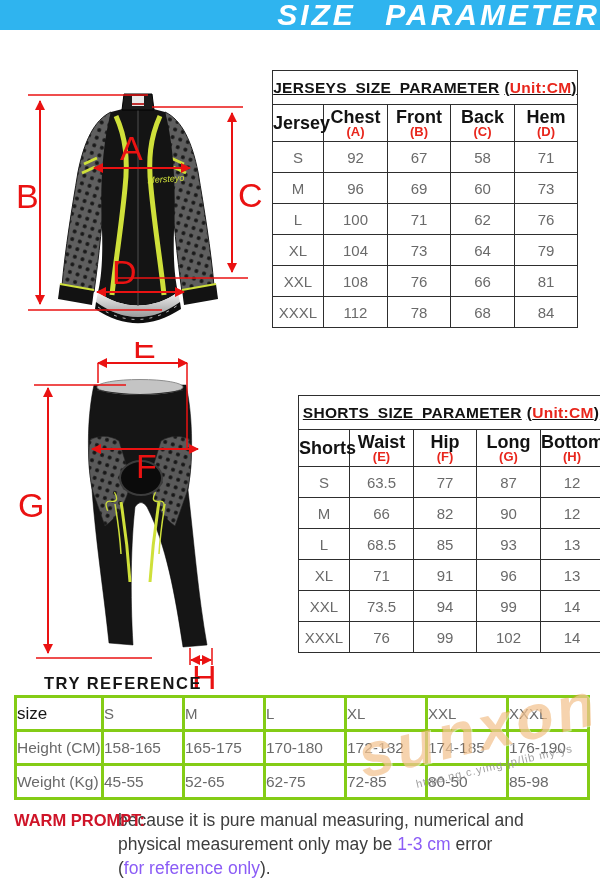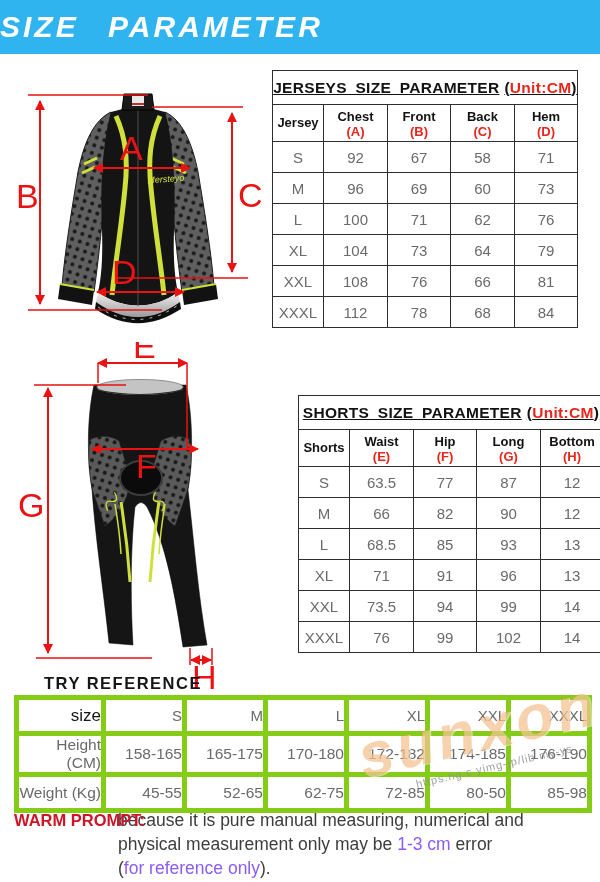--- a/index.html
+++ b/index.html
@@ -3,49 +3,49 @@
 <meta charset="utf-8">
 <style>
   html,body { margin:0; padding:0; background:#fff; }
   .page {
     position:relative; width:600px; height:882px; background:#ffffff;
     font-family:"Liberation Sans", sans-serif; overflow:hidden;
   }
 
   
   .banner {
-    position:absolute; left:0; top:0; width:600px; height:54px;
-    background:#2fb4ef; display:flex; align-items:center; justify-content:flex-start;
+    position:absolute; left:0; top:0; width:600px; height:30px;
+    background:#2fb4ef; display:flex; align-items:center; justify-content:flex-end;
   }
   .banner-text {
     color:#ffffff; font-size:30px; font-weight:bold; font-style:italic;
     letter-spacing:3px; word-spacing:18px;
   }
 
   
   table { border-collapse:collapse; background:#fff; }
   .param-table { position:absolute; left:272px; table-layout:fixed; width:305px; }
   #jerseys-table { top:70px; }
   #shorts-table  { top:395px;margin-left:26px; }
   .param-table td { border:1px solid #2e2e2e; text-align:center; padding:0; vertical-align:middle; }
   .pt-title td { height:33px; font-size:15.5px; font-weight:bold; color:#121212; letter-spacing:.3px; word-spacing:4px;text-decoration:underline; }
   .pt-unit-wrap { margin-left:5px; }
   .pt-unit { color:#e8261c; }
   .pt-head td { height:36px; }
-  .pt-head .lbl { display:block; font-size:13px; font-weight:bold; color:#121212; line-height:16px; }
+  .pt-head .lbl { display:block; font-size:18px; font-weight:bold; color:#121212; line-height:16px; }
   .pt-head .ltr { display:block; font-size:13px; font-weight:bold; color:#e8261c; line-height:13px; }
   .pt-row td { height:30px; font-size:15px; color:#6a6a6a; }
 
   
   .try-title {
     position:absolute; left:14px; top:674px; font-size:16.5px; font-weight:bold;
     color:#161616; letter-spacing:1.5px;margin-left:30px;
   }
   .ref-table { position:absolute; left:14px; top:695px; table-layout:fixed; width:573px; }
-  .ref-table td { border:5px solid #84cc16; text-align:right; padding:0; vertical-align:middle; }
+  .ref-table td { border:3px solid #84cc16; text-align:left; padding:0; vertical-align:middle; }
   .rt-head td { height:31px; }
   .rt-corner { font-size:17px; color:#161616; }
   .rt-size { font-size:15px; color:#6a6a6a; }
   .rt-row td { height:31px; font-size:15.5px; color:#6a6a6a; }
   .rt-label { font-size:17px; color:#161616; }
 
   
   .warm { position:absolute; left:14px; top:808px; width:578px; font-size:17.5px; line-height:24px; color:#3d3d3d; }
   .warm-label { position:absolute; left:0; top:0; color:#cf1428; font-weight:bold; font-size:16.5px; line-height:24px;text-align:right; }
   .warm-text { margin-left:104px; }

